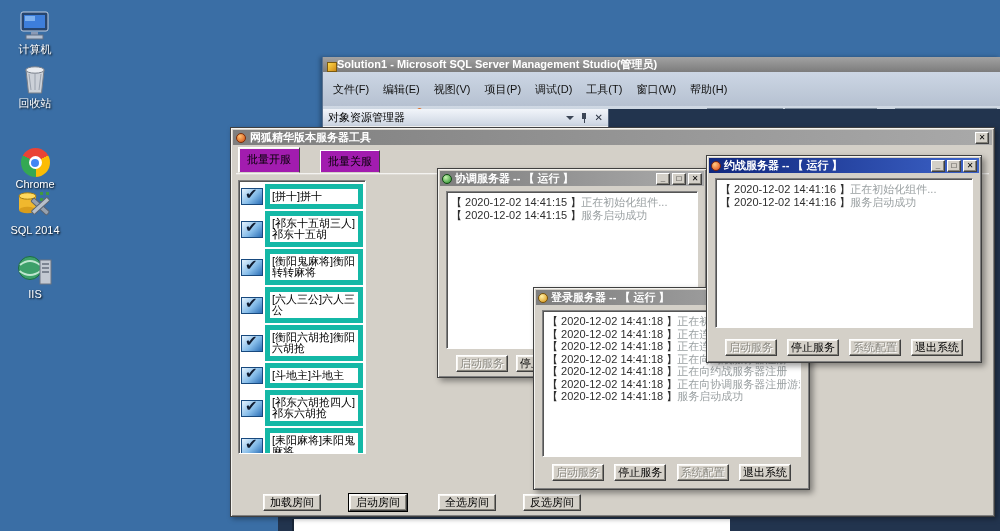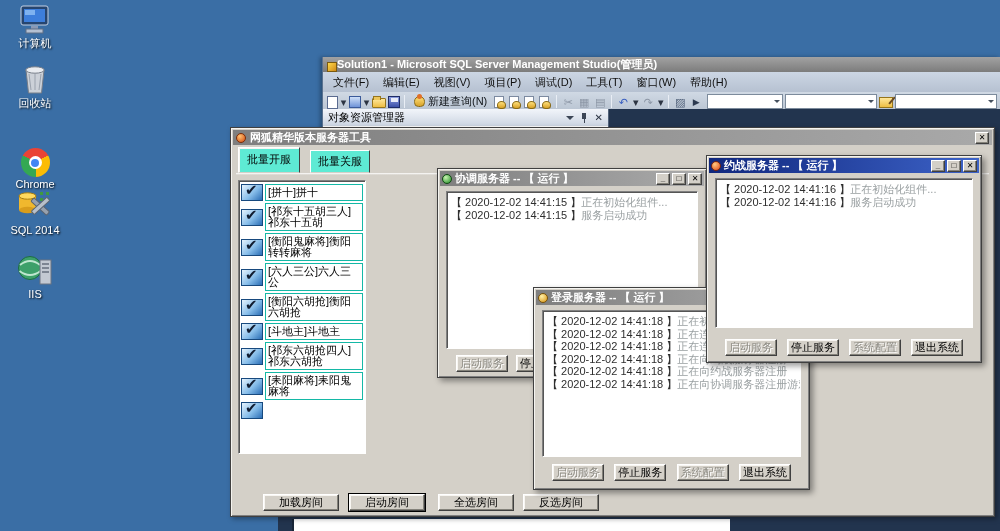--- a/index.html
+++ b/index.html
@@ -15,21 +15,21 @@
     background:conic-gradient(from -60deg,#ea4335 0 120deg,#fbbc05 120deg 240deg,#34a853 240deg 360deg); }
   .chrome-ball::before { content:""; position:absolute; left:8px; top:8px; width:13px; height:13px; border-radius:50%; background:#fff; }
   .chrome-ball::after { content:""; position:absolute; left:10.5px; top:10.5px; width:8px; height:8px; border-radius:50%; background:#4285f4; }
 
   
   #ssms { position:absolute; left:322px; top:57px; width:678px; height:474px; z-index:1;
           border-left:1px solid #5a7290; box-shadow:-2px 0 4px rgba(0,0,0,.3); }
   .ssms-title { height:15px; background:linear-gradient(#a2a2a2,#7c7c7c); color:#fff; font-weight:bold;
                 font-size:11px; display:flex; align-items:flex-end; gap:0; padding:0 4px; white-space:nowrap; overflow:hidden;}
   .ssms-ico { width:10px; height:10px; flex:none; background:linear-gradient(135deg,#ffd94a,#cf8a18); border:1px solid #7a5a10; }
-  .ssms-menu { height:20px; background:linear-gradient(#ccd6e4,#b6c1d1); display:flex; align-items:center;
+  .ssms-menu { height:34px; background:linear-gradient(#ccd6e4,#b6c1d1); display:flex; align-items:center;
                font-size:11px; color:#101010; padding-left:3px; }
   .ssms-menu .mi { padding:2px 7px; }
   .ssms-tb { height:19px; background:linear-gradient(#d0d9e4,#b9c4d2); display:flex; align-items:center; padding:0 4px; gap:2px; }
   .tbgrp { display:flex; align-items:center; gap:2px; }
   .tbi { display:inline-block; width:14px; height:14px; font-size:11px; line-height:14px; text-align:center; color:#3c4656; flex:none; }
   .tbspacer { flex:1; }
   .combo { display:inline-block; height:15px; background:#fff; border:1px solid #7c8b9c; position:relative; flex:none; }
   .combo::after { content:""; position:absolute; right:2px; top:5px; border:3px solid transparent; border-top-color:#45505e; }
   [data-name="new-file-icon"]{ width:11px; height:13px; background:#fff; border:1px solid #5a6b90; margin-top:1px;}
   [data-name="add-item-icon"]{ width:12px; height:12px; background:linear-gradient(#cfe0f8,#6f94d8); border:1px solid #3a5a9a;}
@@ -85,32 +85,32 @@
   .wb { width:14px; height:12px; background:#d4d0c8; border:1px solid; border-color:#fff #404040 #404040 #fff;
         box-shadow:inset -1px -1px 0 #84827a; font-size:8px; font-weight:bold; line-height:10px; text-align:center; color:#000; }
 
   
   #toolwin { left:230px; top:127px; width:765px; height:390px; z-index:5; }
   .twttl { height:15px; margin:2px 2px 0 2px; background:linear-gradient(90deg,#7f7f7f,#a9a9a9);
            display:flex; align-items:center; gap:4px; padding:4px 3px; color:#fff; font-weight:bold; font-size:11px;}
   .tw-ico { width:10px; height:10px; border-radius:50%; background:radial-gradient(circle at 35% 30%,#ffc070,#d04a10); border:1px solid #7a2c08; flex:none;}
   .twttl .wb { margin-left:auto; }
   .tabs { position:absolute; left:7px; top:20px; height:25px; display:flex; align-items:flex-end; }
-  .tab { background:#5eead4; border:1px solid; border-color:#fff #404040 #d4d0c8 #fff; padding:3px 7px 3px; font-size:11px; margin-right:10px; position:relative;}
+  .tab { background:#a21caf; border:1px solid; border-color:#fff #404040 #d4d0c8 #fff; padding:3px 7px 3px; font-size:11px; margin-right:20px; position:relative;}
   .tab.active { padding:4px 8px 5px; z-index:2; border-bottom-color:#d4d0c8; box-shadow:inset 1px 1px 0 #f8f6f2;}
   .tabline { position:absolute; left:5px; right:5px; top:45px; height:2px; background:linear-gradient(#fff,#d4d0c8); }
   .rooms { position:absolute; left:7px; top:52px; width:128px; height:274px; background:#fff;
            border:1px solid; border-color:#808080 #fff #fff #808080; box-shadow:inset 1px 1px 0 #555;
            padding:3px 2px 2px 2px; overflow:hidden; }
   .room { display:flex; align-items:center; gap:2px; margin-bottom:2px; }
   .chk { width:22px; height:17px; flex:none; position:relative; border:1px solid #17497e;
          background:linear-gradient(135deg,#e6f3fd 0%,#85bce9 55%,#2a6db5 100%); }
   .chk::after { content:"✔"; position:absolute; left:3px; top:-4px; font-size:15px; font-weight:bold; color:#111c30; }
-  .rlbl { flex:1; background:#fff; border:1px solid #14b8a6; font-size:11px; line-height:11px; padding:2px 2px; color:#000; word-break:break-all; }
-  .mb { position:absolute; top:366px; width:76px; height:17px; }
+  .rlbl { flex:1; background:#fff; border:5px solid #14b8a6; font-size:11px; line-height:11px; padding:2px 2px; color:#000; word-break:break-all; }
+  .mb { position:absolute; top:366px; width:58px; height:17px; }
 
   
   .srv { position:absolute; background:#d4d0c8; border:1px solid #404040;
          box-shadow:inset 1px 1px 0 #f5f4f0, inset -1px -1px 0 #808080, 3px 3px 6px rgba(0,0,0,.4); }
   .sttl { height:15px; margin:2px 2px 0 2px; display:flex; align-items:center; gap:3px; padding:0 2px;
           font-size:11px; font-weight:bold; color:#fff; white-space:nowrap; overflow:hidden;}
   .sttl.inactive { background:linear-gradient(90deg,#7f7f7f,#ababab); }
   .sttl.active   { background:linear-gradient(90deg,#10277d,#3d63c8); }
   .ticon { width:10px; height:10px; border-radius:50%; flex:none; }
   .ic-green  { background:radial-gradient(circle at 35% 30%,#c8f4b0,#1e8a24); border:1px solid #0e4a12;}
@@ -125,21 +125,21 @@
   .sbtn { width:52px; height:17px; flex:none; }
   #win-coord  { left:437px; top:168px; width:270px; height:210px; z-index:6; }
   #win-login  { left:533px; top:287px; width:277px; height:203px; z-index:7; }
   #win-battle { left:706px; top:155px; width:276px; height:208px; z-index:8; }
 </style>
 </head>
 <body>
 
 <div id="desktop" data-name="desktop">
 
-  <div class="dicon" style="top:2px" data-name="desktop-icon-computer">
+  <div class="dicon" style="top:8px" data-name="desktop-icon-computer">
     <div class="dico" data-name="computer-icon">
       <svg width="36" height="30" viewBox="0 0 36 30">
         <rect x="4" y="1" width="27" height="19" rx="2" fill="#26456f" stroke="#c2d0e4"></rect>
         <rect x="7" y="4" width="21" height="13" fill="#3d7edb"></rect>
         <rect x="8" y="5" width="10" height="5" fill="#7fb2f0"></rect>
         <rect x="14" y="21" width="7" height="3" fill="#8a99b5"></rect>
         <rect x="9" y="24" width="17" height="4" fill="#b4c0d2" stroke="#5f6e85"></rect>
       </svg>
     </div>
     <span class="dlbl" data-name="desktop-icon-label">计算机</span>
@@ -382,20 +382,21 @@
       </span>
     </div>
     <div class="log" style="height:147px" data-name="log-area">
 
     <div class="ln" data-name="log-line"><span class="lt" data-name="log-timestamp">【 2020-12-02 14:41:18 】</span><span class="lm" data-name="log-message">正在初始化组件...</span></div>
         <div class="ln" data-name="log-line"><span class="lt" data-name="log-timestamp">【 2020-12-02 14:41:18 】</span><span class="lm" data-name="log-message">正在连接协调服务器</span></div>
         <div class="ln" data-name="log-line"><span class="lt" data-name="log-timestamp">【 2020-12-02 14:41:18 】</span><span class="lm" data-name="log-message">正在连接约战服务器</span></div>
         <div class="ln" data-name="log-line"><span class="lt" data-name="log-timestamp">【 2020-12-02 14:41:18 】</span><span class="lm" data-name="log-message">正在向约战服务器注册</span></div>
         <div class="ln" data-name="log-line"><span class="lt" data-name="log-timestamp">【 2020-12-02 14:41:18 】</span><span class="lm" data-name="log-message">正在向约战服务器注册</span></div>
         <div class="ln" data-name="log-line"><span class="lt" data-name="log-timestamp">【 2020-12-02 14:41:18 】</span><span class="lm" data-name="log-message">正在向协调服务器注册游戏登录服务器...</span></div>
+        <div class="ln" data-name="log-line"><span class="lt" data-name="log-timestamp">【 2020-12-02 14:41:18 】</span><span class="lm" data-name="log-message">服务启动成功</span></div>
       </div>
     <div class="sfoot" style="top:176px" data-name="server-buttons">
 
     <button class="btn sbtn disabled" data-name="start-service-button">启动服务</button>
         <button class="btn sbtn" data-name="stop-service-button">停止服务</button>
         <button class="btn sbtn disabled" data-name="system-config-button">系统配置</button>
         <button class="btn sbtn" data-name="exit-system-button">退出系统</button>
       </div>
   </div>
 

